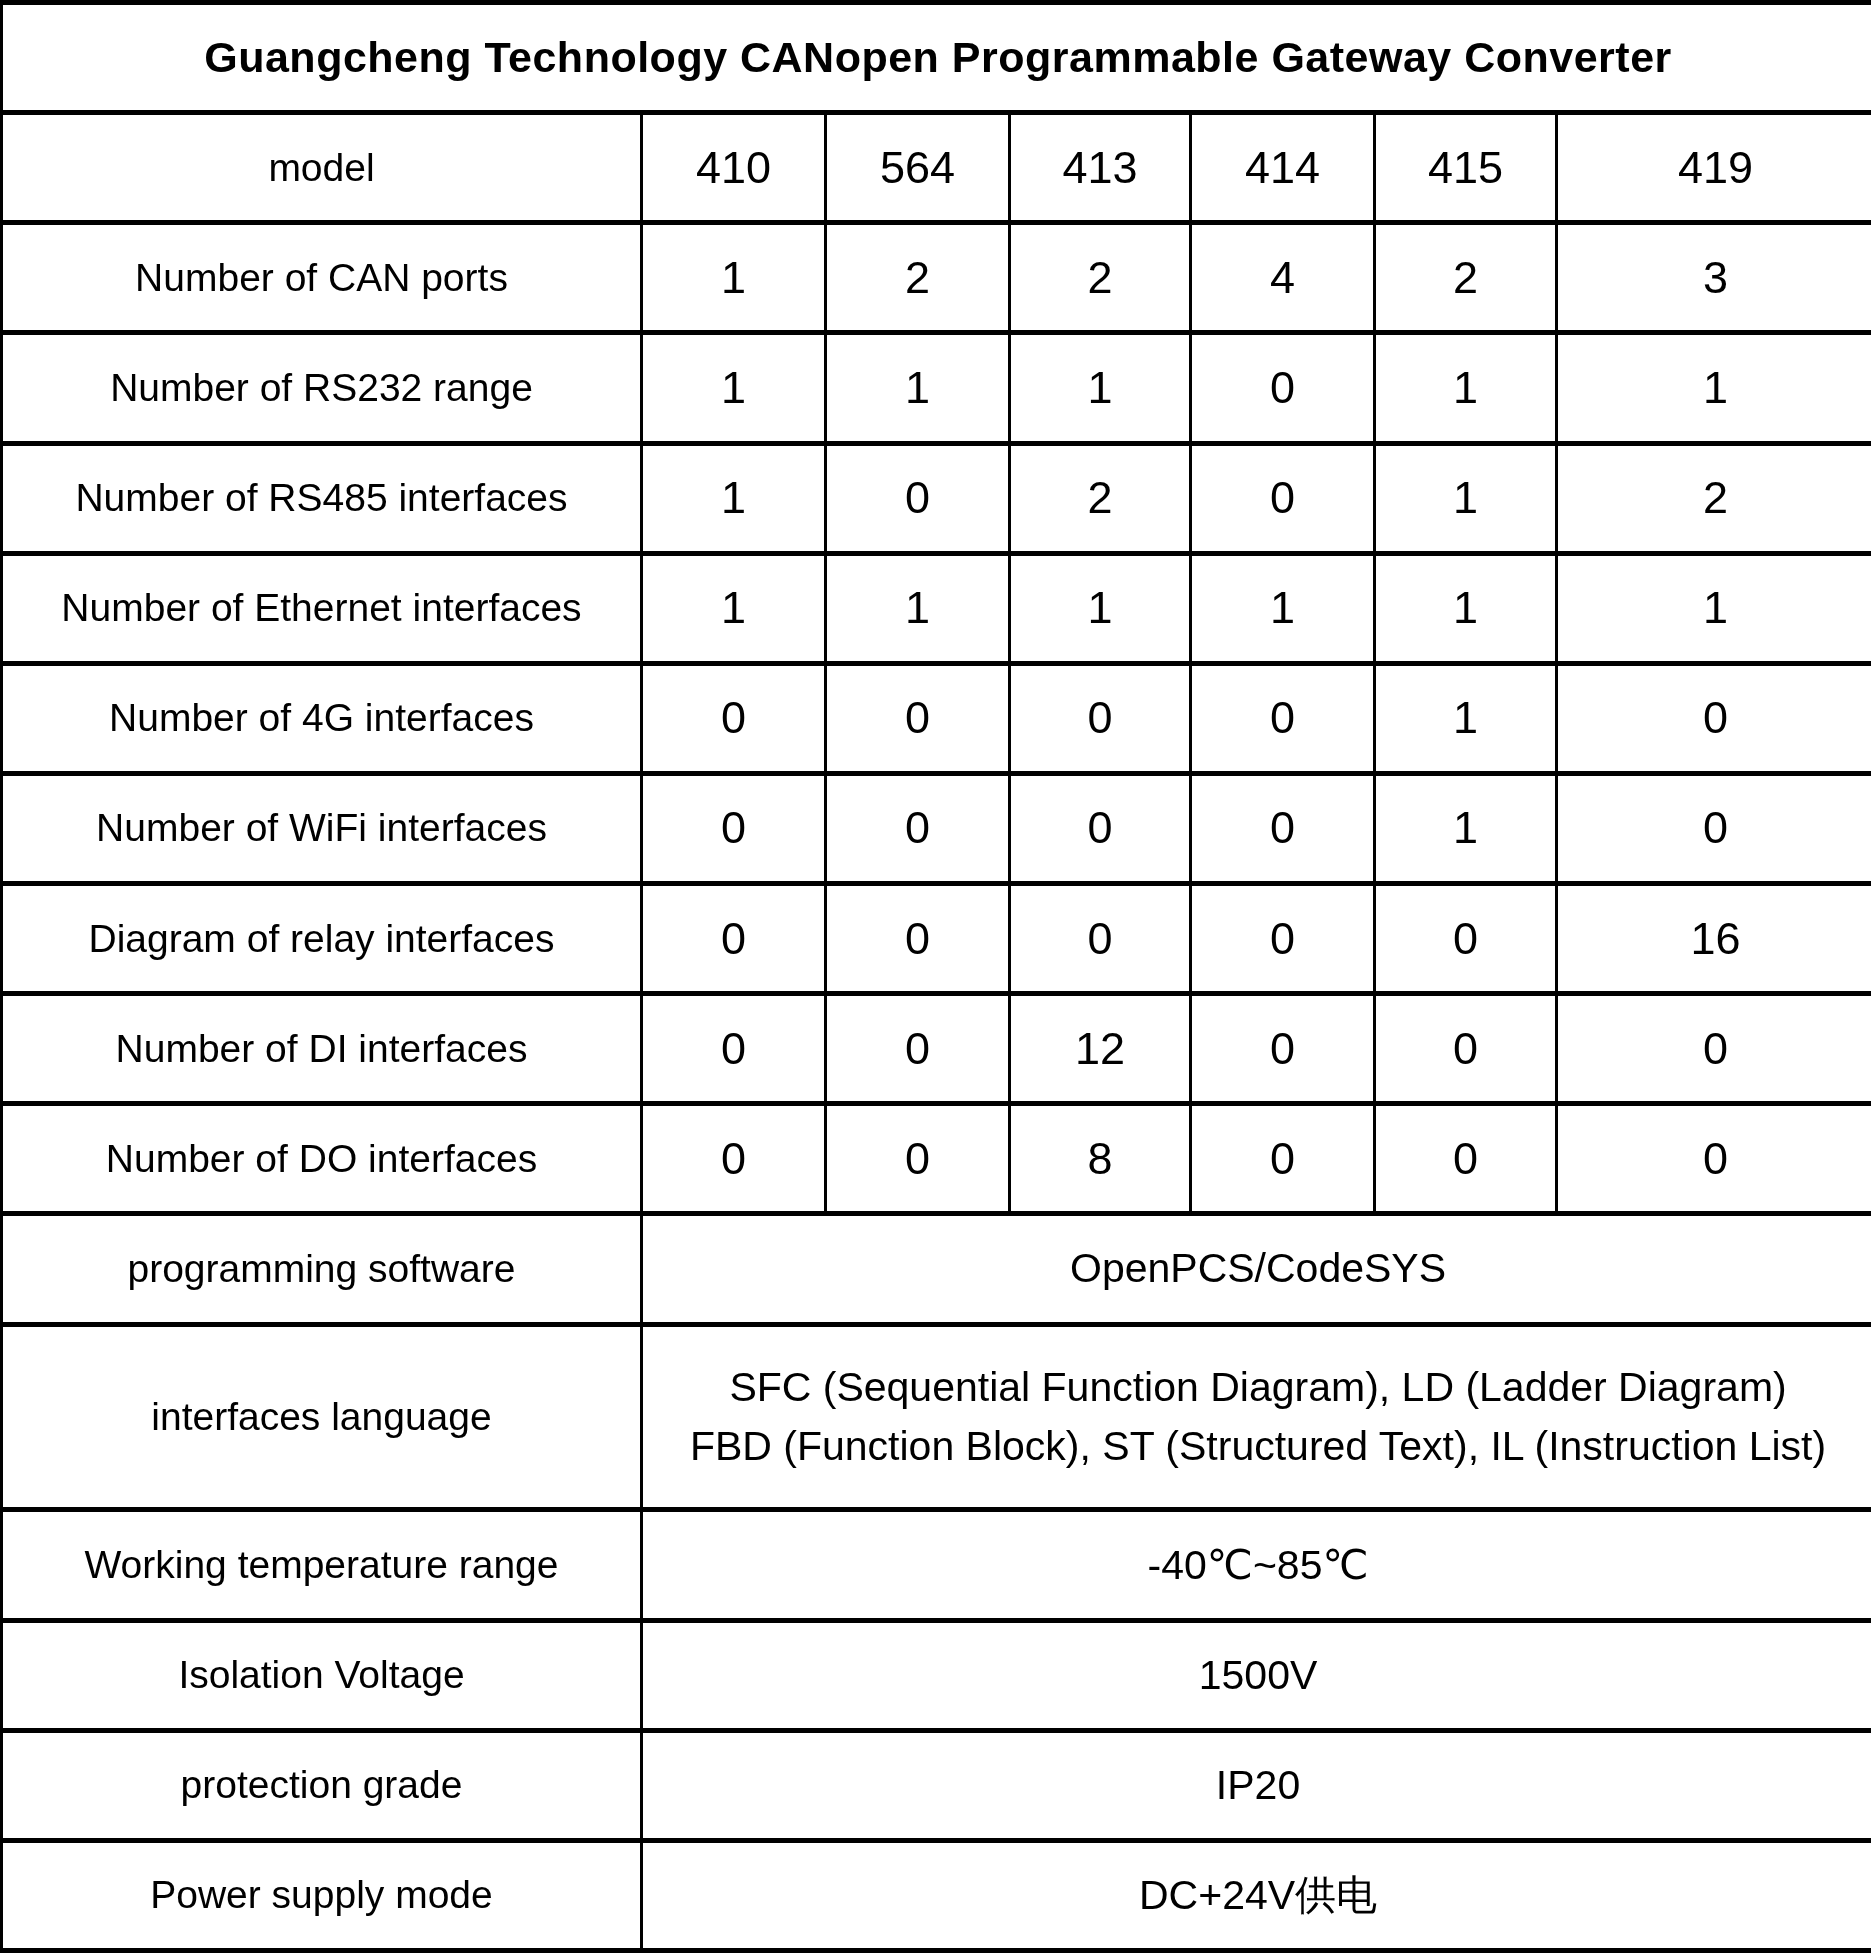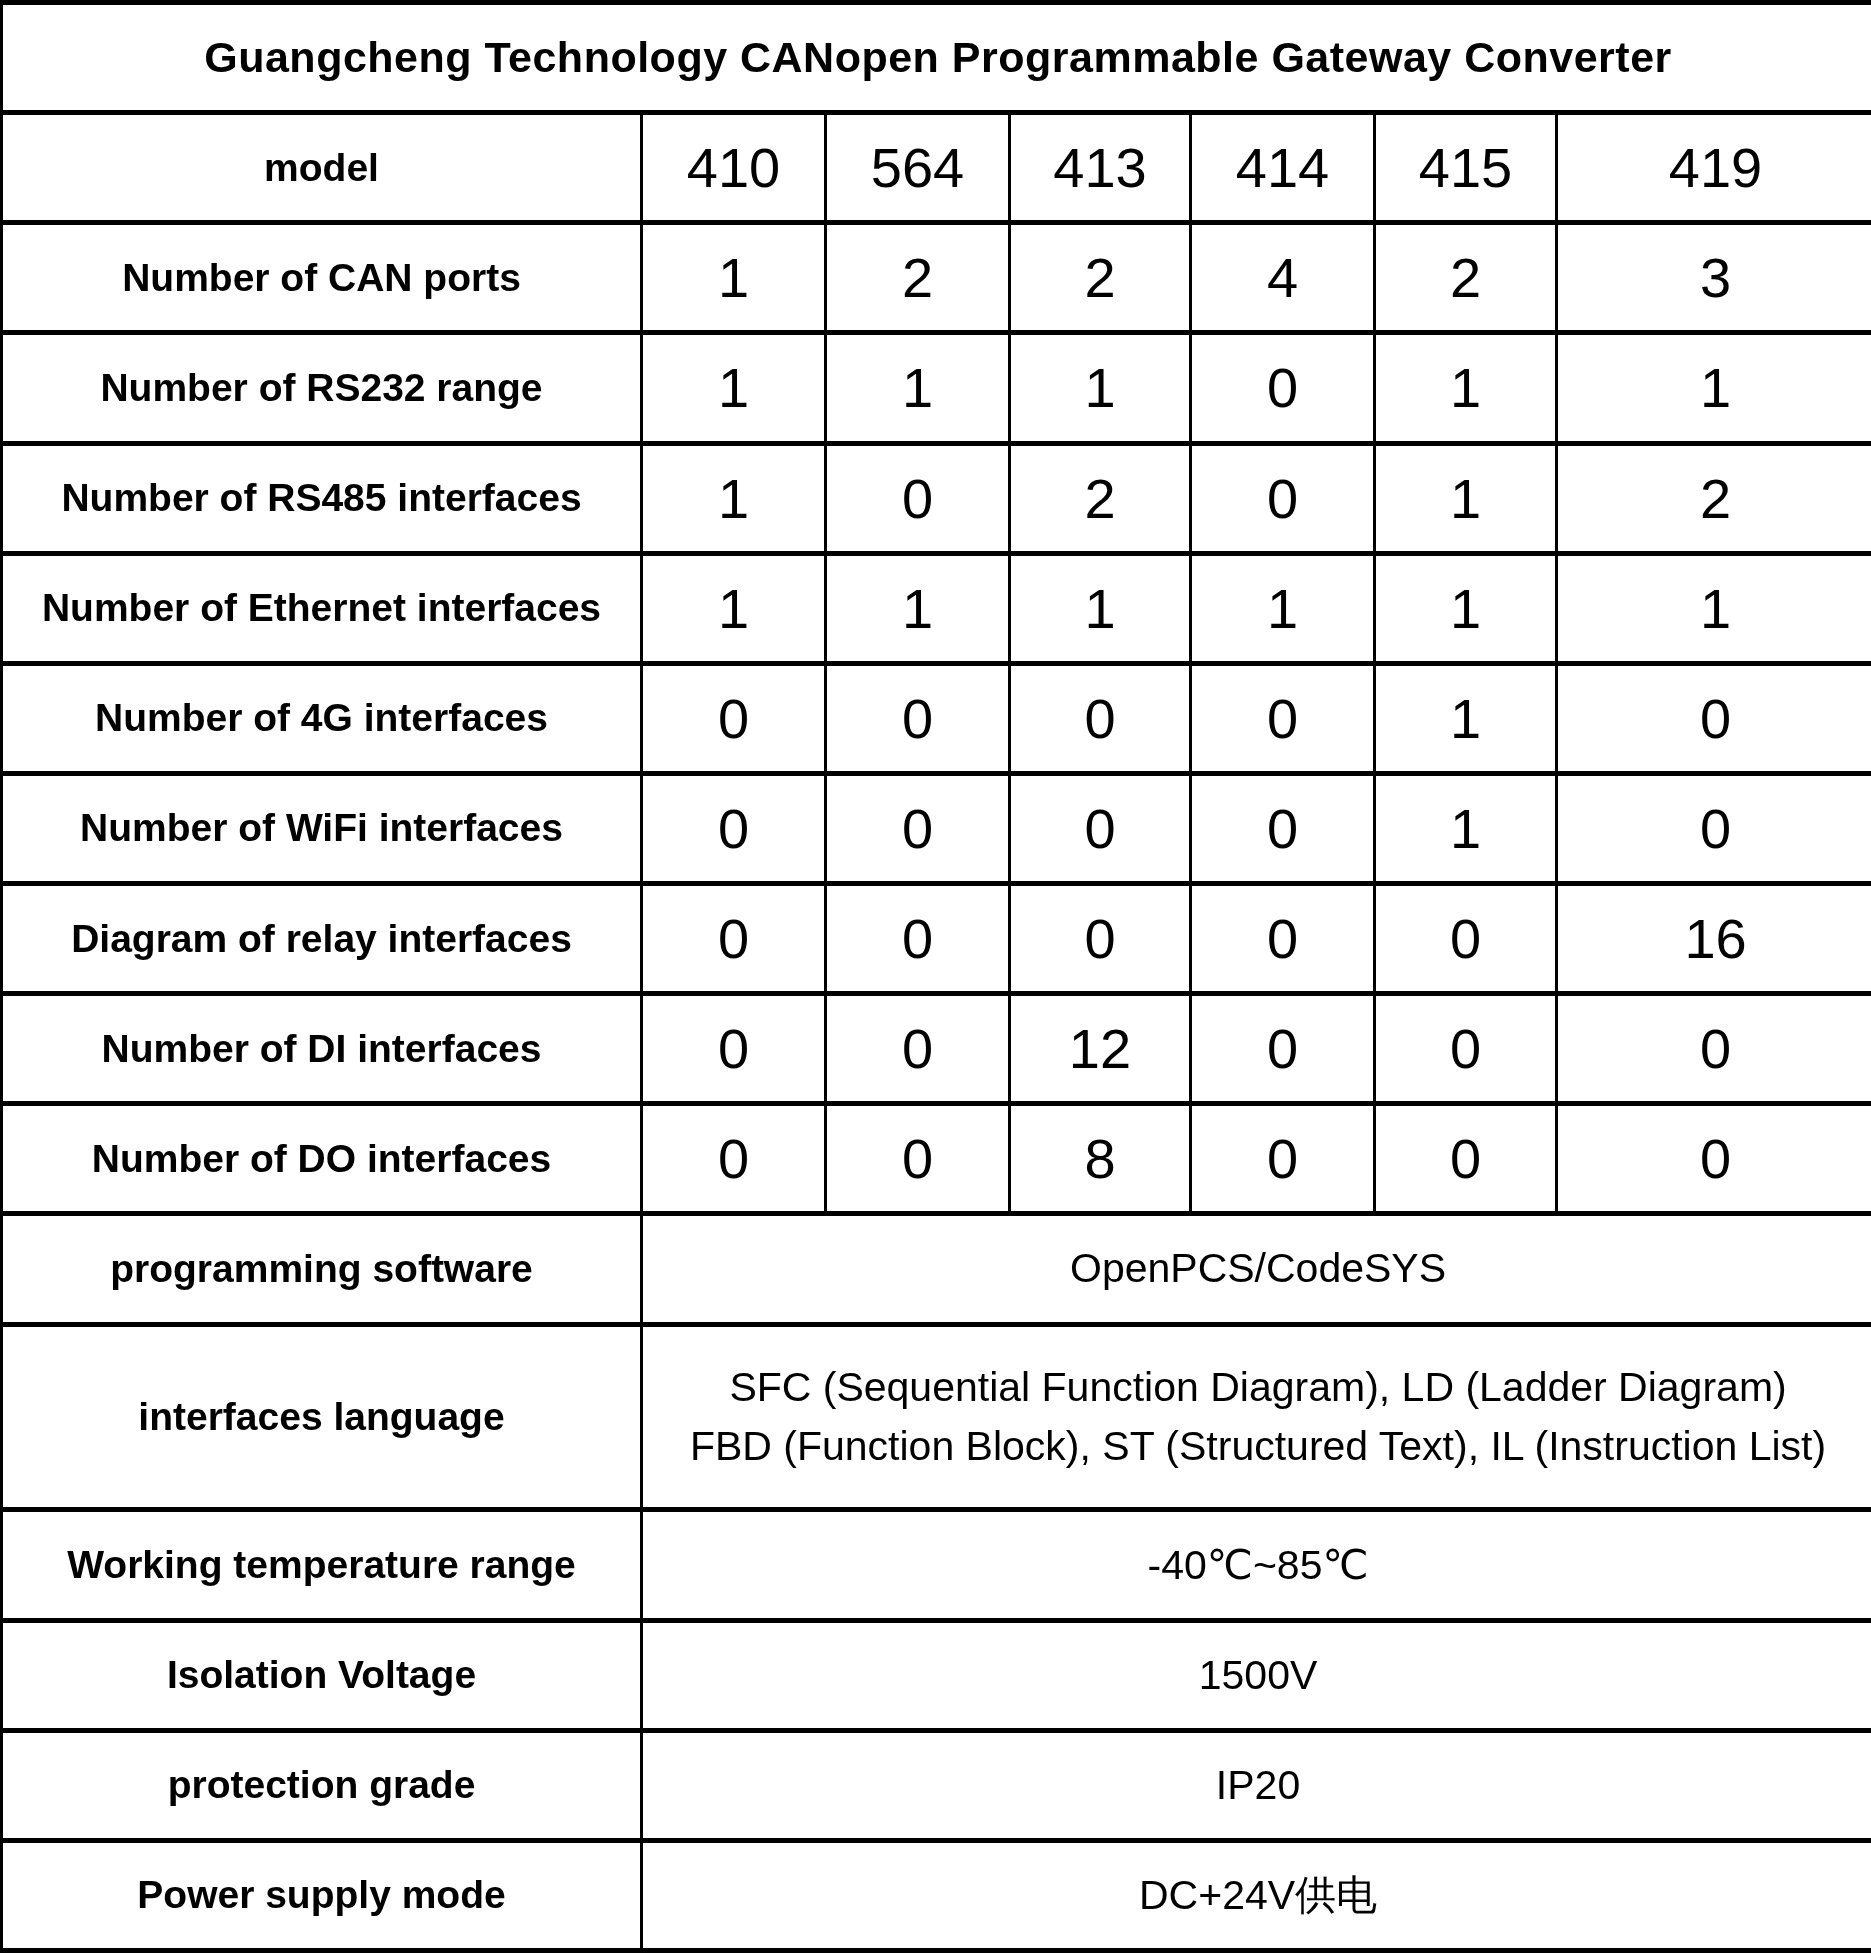--- a/index.html
+++ b/index.html
@@ -30,25 +30,25 @@
     overflow: hidden;
   }
   tr.h-std  { height: 109px; }
   tr.h-lang { height: 184px; }
   .title-cell {
     font-weight: bold;
     font-size: 43px;
     letter-spacing: 0.5px;
   }
   .label-cell {
-    font-weight: bold;
+    font-weight: normal;
     font-size: 39px;
   }
   .value-cell {
-    font-size: 56px;
+    font-size: 45px;
     font-weight: normal;
   }
   .merged-cell {
     font-size: 41px;
     font-weight: normal;
   }
   .lang-line {
     line-height: 59px;
   }
 </style>

